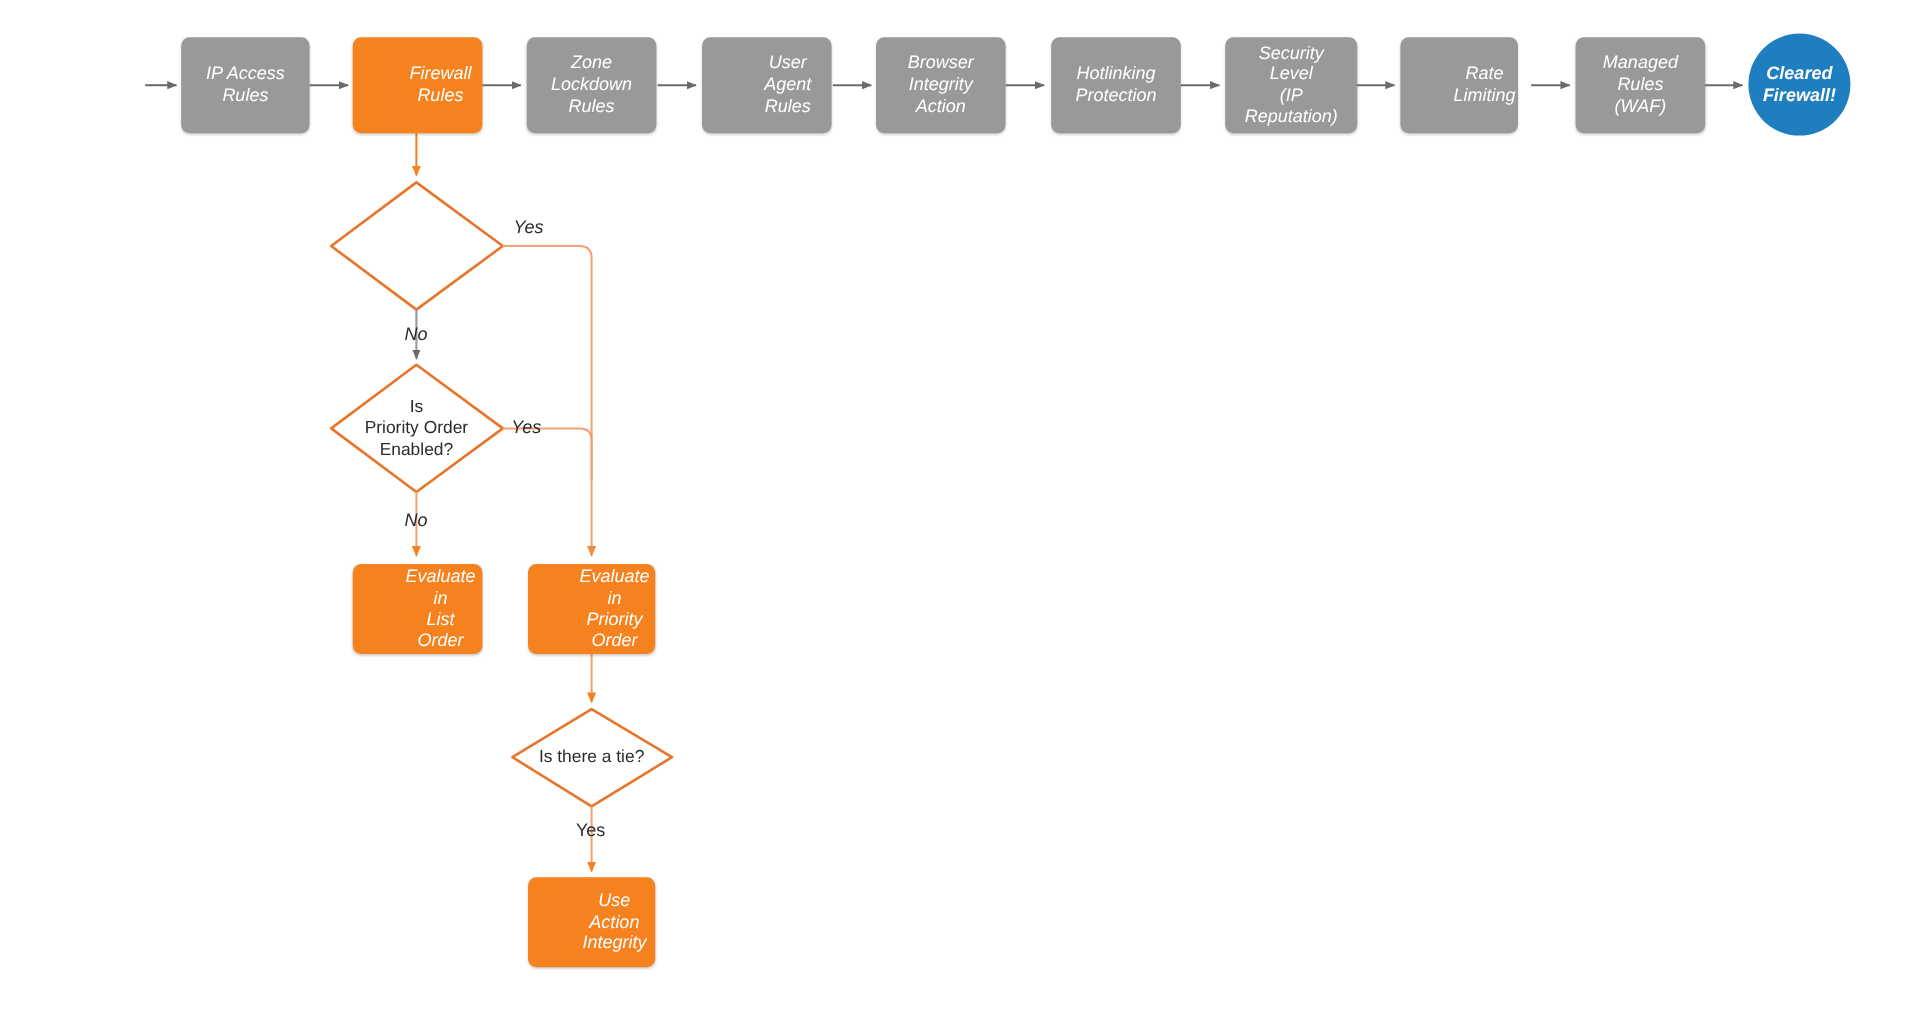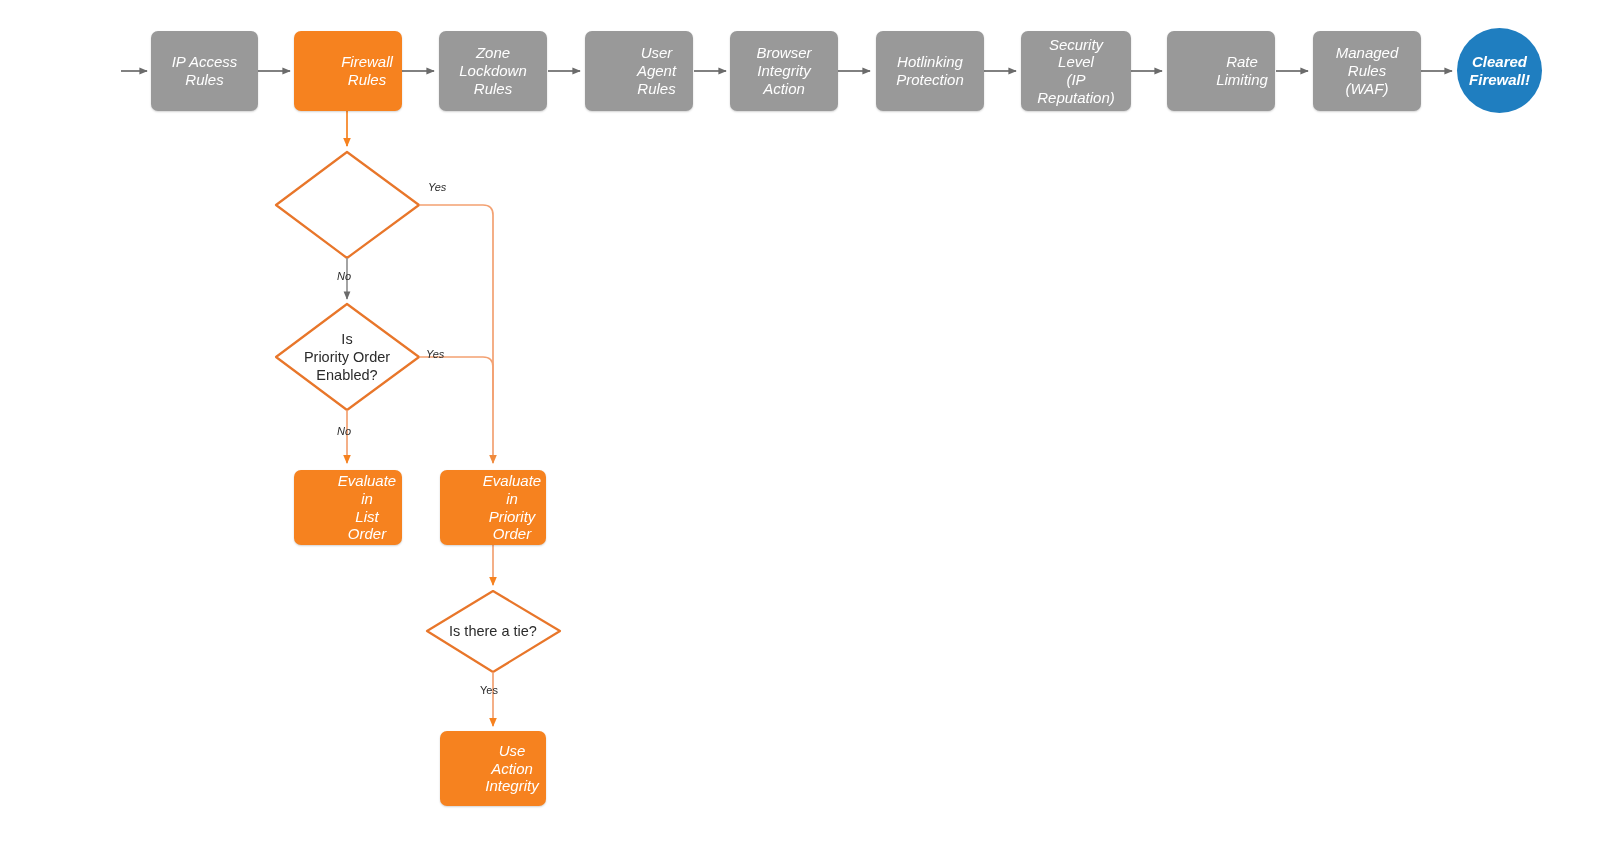--- a/index.html
+++ b/index.html
@@ -78,21 +78,21 @@
     text-align: center;
     color: #2b2b2b;
     font-size: 14.5px;
     line-height: 1.25;
     background: transparent;
   }
 
   
   .edge-label {
     position: absolute;
-    font-size: 11px;
+    font-size: 15px;
     font-style: italic;
     color: #2b2b2b;
     white-space: nowrap;
     background: transparent;
   }
   .edge-label.upright { font-style: normal; }
 
   .nowrap { white-space: pre-line; }
 </style>
 </head>
@@ -165,21 +165,21 @@
 Integrity
 Action</div>
 
   <div class="node box gray nowrap" style="left:876px; top:31px; width:108px; height:80px;">Hotlinking
 Protection</div>
 
   <div class="node box gray nowrap" style="left:1021px; top:31px; width:110px; height:80px;">Security
 Level
 (IP Reputation)</div>
 
-  <div class="node box gray nowrap" style="left:1167px; top:31px; width:108px; height:80px;padding-left:48px;">Rate
+  <div class="node box gray nowrap" style="left:1167px; top:31px; width:98px; height:80px;padding-left:48px;">Rate
 Limiting</div>
 
   <div class="node box gray nowrap" style="left:1313px; top:31px; width:108px; height:80px;">Managed
 Rules
 (WAF)</div>
 
   <div class="node circle-end nowrap" style="left:1457px; top:28px; width:85px; height:85px;">Cleared
 Firewall!</div>
 
 

